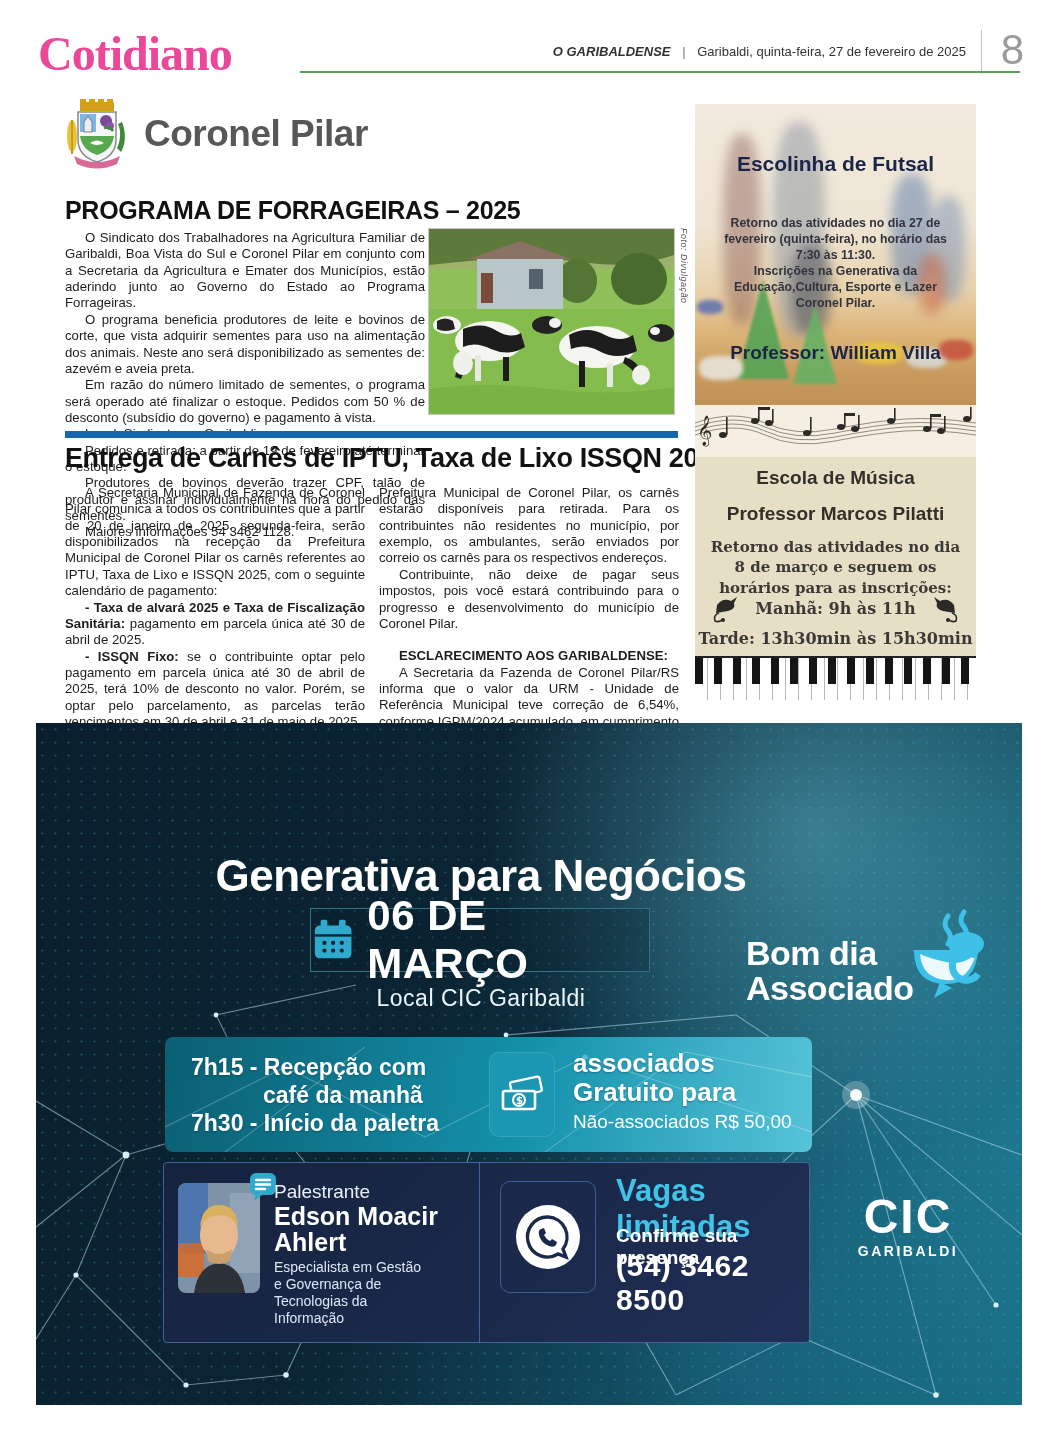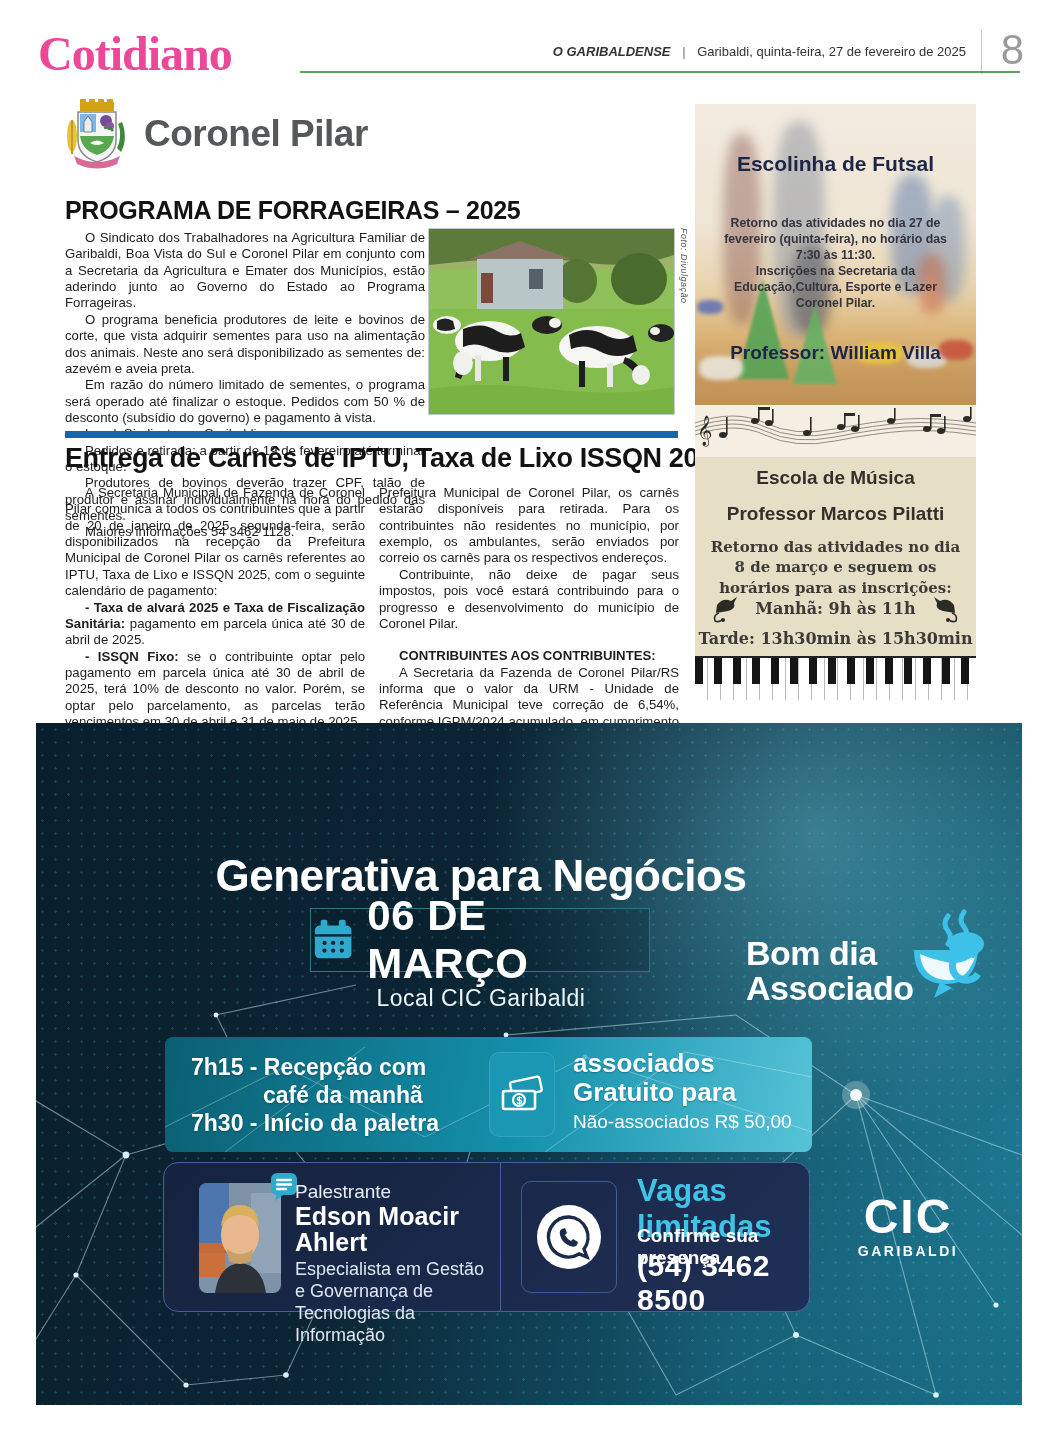--- a/index.html
+++ b/index.html
@@ -94,29 +94,29 @@
   .band-lines { position:absolute; inset:0; opacity:0.3; }
   .band-times { position:absolute; left:26px; top:16px; font-size:23px; font-weight:800; line-height:1.22;
     text-shadow:0 1px 2px rgba(0,40,55,0.35); }
   .band-times .ind { padding-left:72px; display:block; }
   .money-box { position:absolute; left:324px; top:15px; width:66px; height:85px; background:#1b96b3;
     border-radius:10px; display:flex; align-items:center; justify-content:center; box-shadow:0 0 0 1px rgba(255,255,255,0.12) inset; }
   .band-price { position:absolute; left:408px; top:12px; }
   .band-price .big { font-size:26px; font-weight:800; line-height:1.1; text-shadow:0 1px 2px rgba(0,40,55,0.35); }
   .band-price .small { font-size:19px; font-weight:400; margin-top:5px; }
 
-  .panel { position:absolute; left:127px; top:439px; width:647px; height:150px; border:1px solid #44639b;
-    border-radius:15px; background:linear-gradient(135deg,#16233f 0%,#1b2a4c 60%,#202f56 100%); z-index:2; display:flex;padding-left:21px; }
+  .panel { position:absolute; left:127px; top:439px; width:647px; height:181px; border:1px solid #44639b;
+    border-radius:4px; background:linear-gradient(135deg,#16233f 0%,#1b2a4c 60%,#202f56 100%); z-index:2; display:flex; }
   .panel .half-l { width:316px; position:relative; border-right:1px solid #44639b; }
   .panel .half-r { flex:1; position:relative; }
   .spk-photo { position:absolute; left:14px; top:20px; width:82px; height:110px; border-radius:8px; overflow:hidden; }
   .chat-badge { position:absolute; left:84px; top:8px; }
   .spk-label { position:absolute; left:110px; top:18px; font-size:19px; font-weight:400; color:#e8eef8; }
   .spk-name { position:absolute; left:110px; top:40px; font-size:25px; font-weight:800; line-height:1.05; }
-  .spk-desc { position:absolute; left:110px; top:96px; width:190px; font-size:18px; line-height:1.22; color:#dfe7f4; }
+  .spk-desc { position:absolute; left:110px; top:96px; width:190px; font-size:14px; line-height:1.22; color:#dfe7f4; }
   .wa-box { position:absolute; left:20px; top:18px; width:96px; height:112px; border:1px solid #3d5f96;
     border-radius:10px; display:flex; align-items:center; justify-content:center; }
   .vagas { position:absolute; left:136px; top:10px; font-size:31px; font-weight:800; color:#3fc3e6; }
   .confirme { position:absolute; left:136px; top:62px; font-size:19px; font-weight:700; }
   .phone { position:absolute; left:136px; top:86px; font-size:30px; font-weight:800; letter-spacing:0.5px; }
 
   .cic { position:absolute; left:802px; top:470px; width:140px; text-align:center; z-index:2; }
   .cic .mark { font-size:48px; font-weight:800; letter-spacing:2px; line-height:1; }
   .cic .sub { font-size:14px; font-weight:700; letter-spacing:2.5px; margin-top:2px; }
 </style>
@@ -214,21 +214,21 @@
     <div class="a2-col">
       <p><span class="bold"></span><span>A Secretaria Municipal de Fazenda de Coronel Pilar comunica a todos os contribuintes que a partir de 20 de janeiro de 2025, segunda-feira, serão disponibilizados na recepção da Prefeitura Municipal de Coronel Pilar os carnês referentes ao IPTU, Taxa de Lixo e ISSQN 2025, com o seguinte calendário de pagamento:</span></p>
       <p><span class="bold">- Taxa de alvará 2025 e Taxa de Fiscalização Sanitária:</span><span> pagamento em parcela única até 30 de abril de 2025.</span></p>
       <p><span class="bold">- ISSQN Fixo:</span><span> se o contribuinte optar pelo pagamento em parcela única até 30 de abril de 2025, terá 10% de desconto no valor. Porém, se optar pelo parcelamento, as parcelas terão vencimentos em 30 de abril e 31 de maio de 2025.</span></p>
       <p><span class="bold">- IPTU e Taxa de Lixo:</span><span> se o contribuinte optar pelo pagamento em parcela única até 31 de março de 2025, terá 10% de desconto no valor. No entanto, se optar pelo parcelamento, as parcelas terão os seguintes vencimentos: 31 de março, 30 de abril, 31 de maio e 30 de junho de 2025.</span></p>
       <p><span class="bold"></span><span>Os carnês de IPTU e ISSQN poderão ser pagos no Banrisul, Caixa e Sicredi.</span></p>
     </div>
     <div class="a2-col">
       <p class="noindent">Prefeitura Municipal de Coronel Pilar, os carnês estarão disponíveis para retirada. Para os contribuintes não residentes no município, por exemplo, os ambulantes, serão enviados por correio os carnês para os respectivos endereços.</p>
       <p>Contribuinte, não deixe de pagar seus impostos, pois você estará contribuindo para o progresso e desenvolvimento do município de Coronel Pilar.</p>
-      <p class="a2-heading">CONTRIBUINTES AOS CONTRIBUINTES:</p>
+      <p class="a2-heading">ESCLARECIMENTO AOS GARIBALDENSE:</p>
       <p>A Secretaria da Fazenda de Coronel Pilar/RS informa que o valor da URM - Unidade de Referência Municipal teve correção de 6,54%, conforme IGPM/2024 acumulado, em cumprimento ao Artigo 3º, da Lei Municipal nº 011/2001. Assim todos os tributos municipais foram corrigidos com o mesmo percentual. Quanto ao IPTU e Taxa de Lixo, informa que respeitando o Código Tributário Municipal, Lei nº 108/2002, Artigo 9º, Parágrafo Único, os valores genéricos do valor do metro quadrado dos terrenos tiveram a mesma correção da URM. Qualquer dúvida ou esclarecimento, favor entrar em contato com a Secretaria Municipal da</p>
     </div>
   </div>
 
   <div class="ad-futsal">
     <div class="blob" style="left:28px; top:30px; width:38px; height:190px; background:#8a5a55; opacity:.45;"></div>
     <div class="blob" style="left:78px; top:18px; width:52px; height:215px; background:#9aa0a8; opacity:.6;"></div>
     <div class="blob" style="left:96px; top:140px; width:40px; height:90px; background:#4a4f58; opacity:.5;"></div>
     <div class="blob" style="left:196px; top:70px; width:42px; height:120px; background:#5a79a8; opacity:.5;"></div>
     <div class="blob" style="left:236px; top:92px; width:34px; height:105px; background:#6a86b0; opacity:.45;"></div>
@@ -236,21 +236,21 @@
     <div class="cone" style="left:42px; top:175px; border-left:26px solid transparent; border-right:26px solid transparent; border-bottom:100px solid #55a455; opacity:.9;"></div>
     <div class="cone" style="left:98px; top:200px; border-left:22px solid transparent; border-right:22px solid transparent; border-bottom:80px solid #66b163; opacity:.9;"></div>
     <div class="blob" style="left:160px; top:238px; width:48px; height:22px; background:#e8c63a; opacity:.85; filter:blur(2px);"></div>
     <div class="blob" style="left:212px; top:244px; width:40px; height:20px; background:#d8d8d2; opacity:.9; filter:blur(2px);"></div>
     <div class="blob" style="left:244px; top:236px; width:34px; height:20px; background:#c44a38; opacity:.8; filter:blur(2px);"></div>
     <div class="blob" style="left:4px; top:252px; width:44px; height:24px; background:#e8e4da; opacity:.9; filter:blur(2px);"></div>
     <div class="blob" style="left:2px; top:196px; width:26px; height:14px; background:#4a62b8; opacity:.75; filter:blur(2px);"></div>
     <div class="futsal-title">Escolinha de Futsal</div>
     <div class="futsal-body">
       <p>Retorno das atividades no dia 27 de fevereiro (quinta-feira), no horário das 7:30 às 11:30.</p>
-      <p>Inscrições na Secretaria da Educação,Cultura, Esporte e Lazer Coronel Pilar.</p>
+      <p>Inscrições na Generativa da Educação,Cultura, Esporte e Lazer Coronel Pilar.</p>
     </div>
     <div class="futsal-prof">Professor: William Villa</div>
   </div>
 
   <div class="ad-musica">
     <div class="musica-staff">
       <svg width="281" height="52" viewBox="0 0 281 52">
         <g stroke="#6a6252" stroke-width="0.7" fill="none">
           <path d="M0 18 q40 -14 70 0 t70 6 t70 -10 t71 4"></path>
           <path d="M0 22 q40 -14 70 0 t70 6 t70 -10 t71 4"></path>

